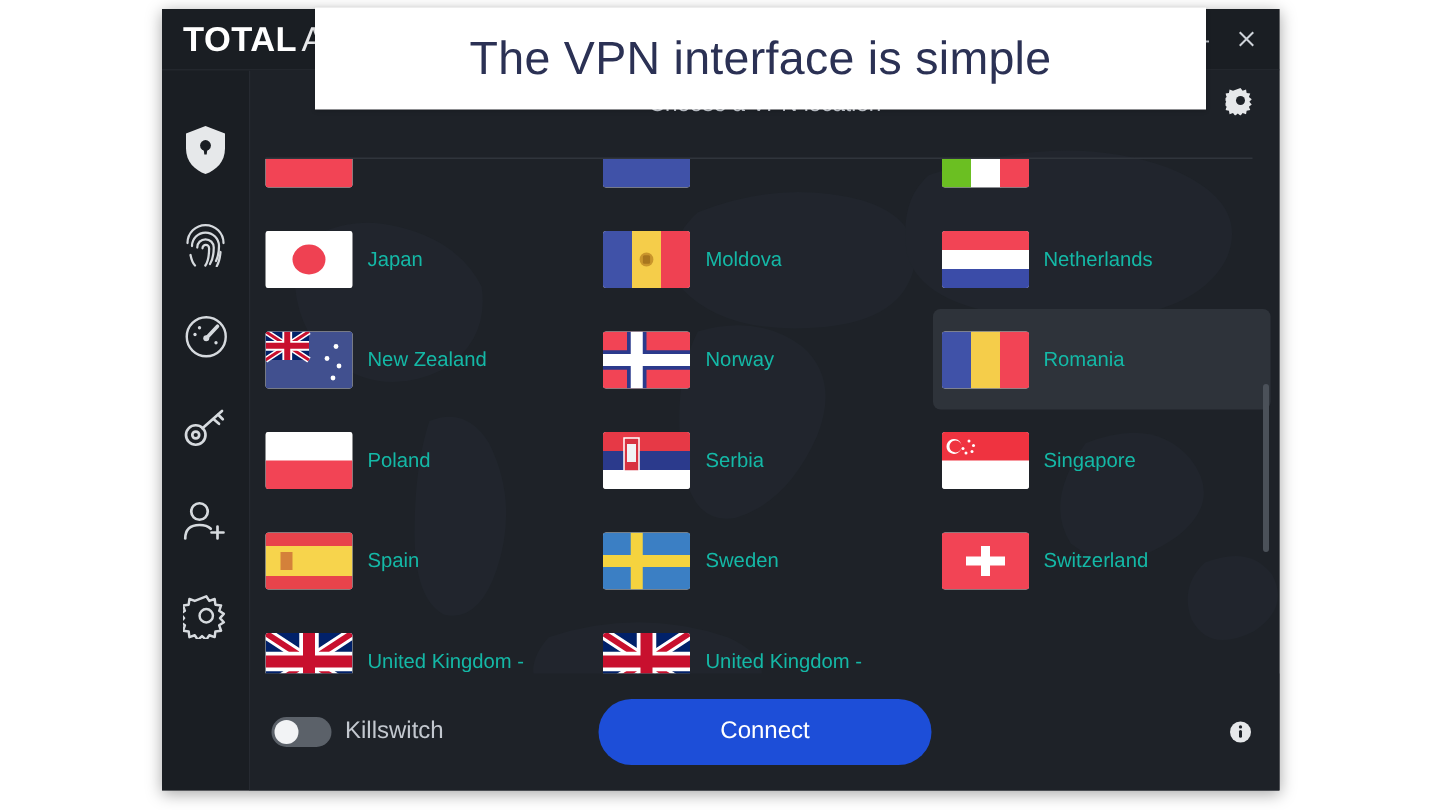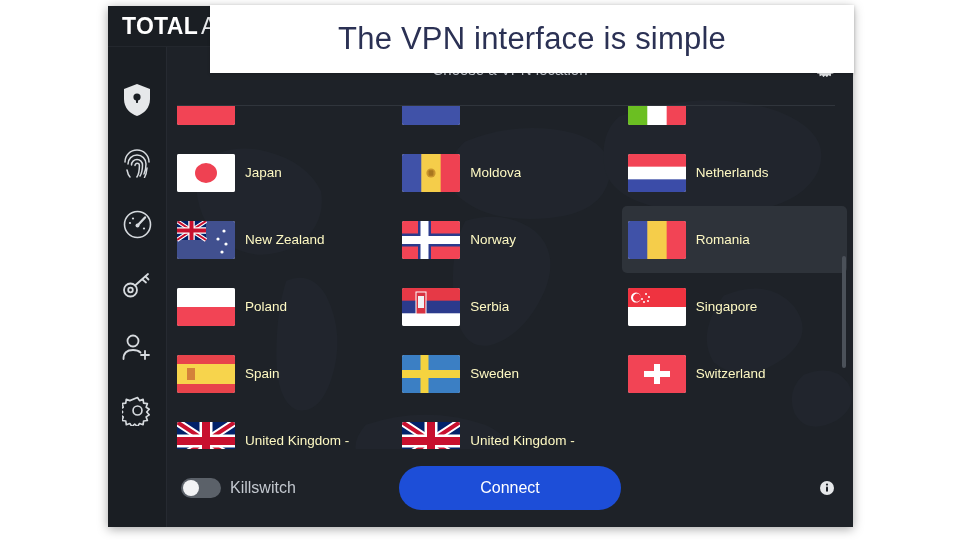--- a/index.html
+++ b/index.html
@@ -78,21 +78,21 @@
     display:flex;align-items:center;gap:10px;
     height:67px;padding-left:6px;border-radius:5px;cursor:pointer;
   }
   .loc-cell.selected{background:#2e333a;}
   .flag{
     flex:0 0 auto;width:58px;height:38px;border-radius:2px;overflow:hidden;
     position:relative;background:#ddd;
   }
   .flag svg{display:block;width:58px;height:38px;}
   .loc-name{
-    color:#fef9c3;font-size:13.5px;white-space:nowrap;overflow:hidden;
+    color:#14b8a6;font-size:13.5px;white-space:nowrap;overflow:hidden;
   }
   
   #scroll-track{
     position:absolute;right:6px;top:0;bottom:0;width:6px;
   }
   #scroll-thumb{
     position:absolute;right:1px;top:150px;width:4px;height:112px;
     background:#4b5159;border-radius:2px;cursor:pointer;
   }
   
@@ -114,21 +114,21 @@
     width:222px;height:44px;border-radius:22px;background:#1d4ed8;
     color:#ffffff;font-size:16px;border:none;cursor:pointer;
     display:flex;align-items:center;justify-content:center;
     font-family:"Liberation Sans", sans-serif;
   }
   #info-btn{
     margin-left:auto;cursor:pointer;display:flex;align-items:center;
   }
   
   #caption-overlay{
-    position:absolute;left:210px;top:5px;width:644px;height:68px;
+    position:absolute;left:210px;top:5px;width:594px;height:68px;
     background:#ffffff;display:flex;align-items:center;justify-content:center;
     box-shadow:0 1px 3px rgba(0,0,0,.18);
   }
   #caption-text{
     color:#2b3154;font-size:31px;letter-spacing:.2px;white-space:nowrap;
   }
 </style>
 </head>
 <body>
 

